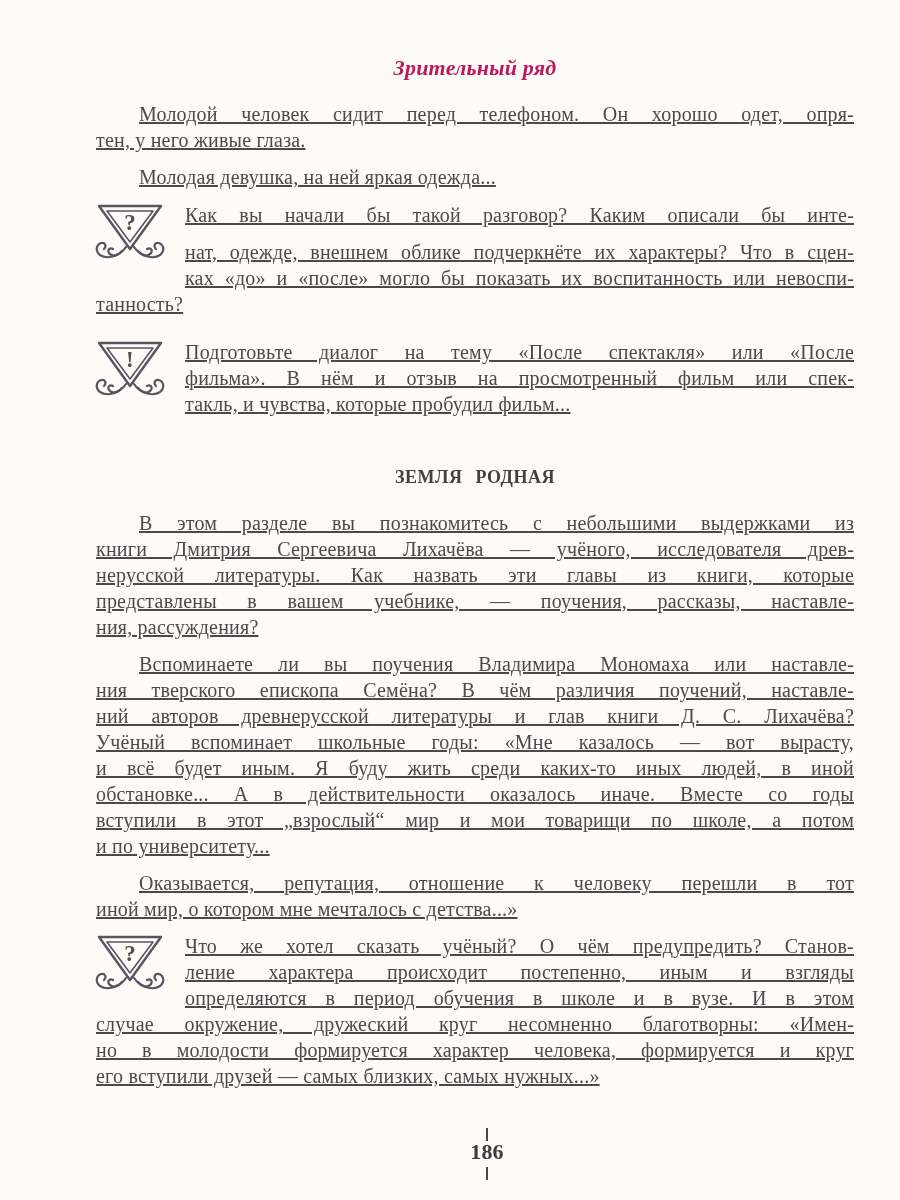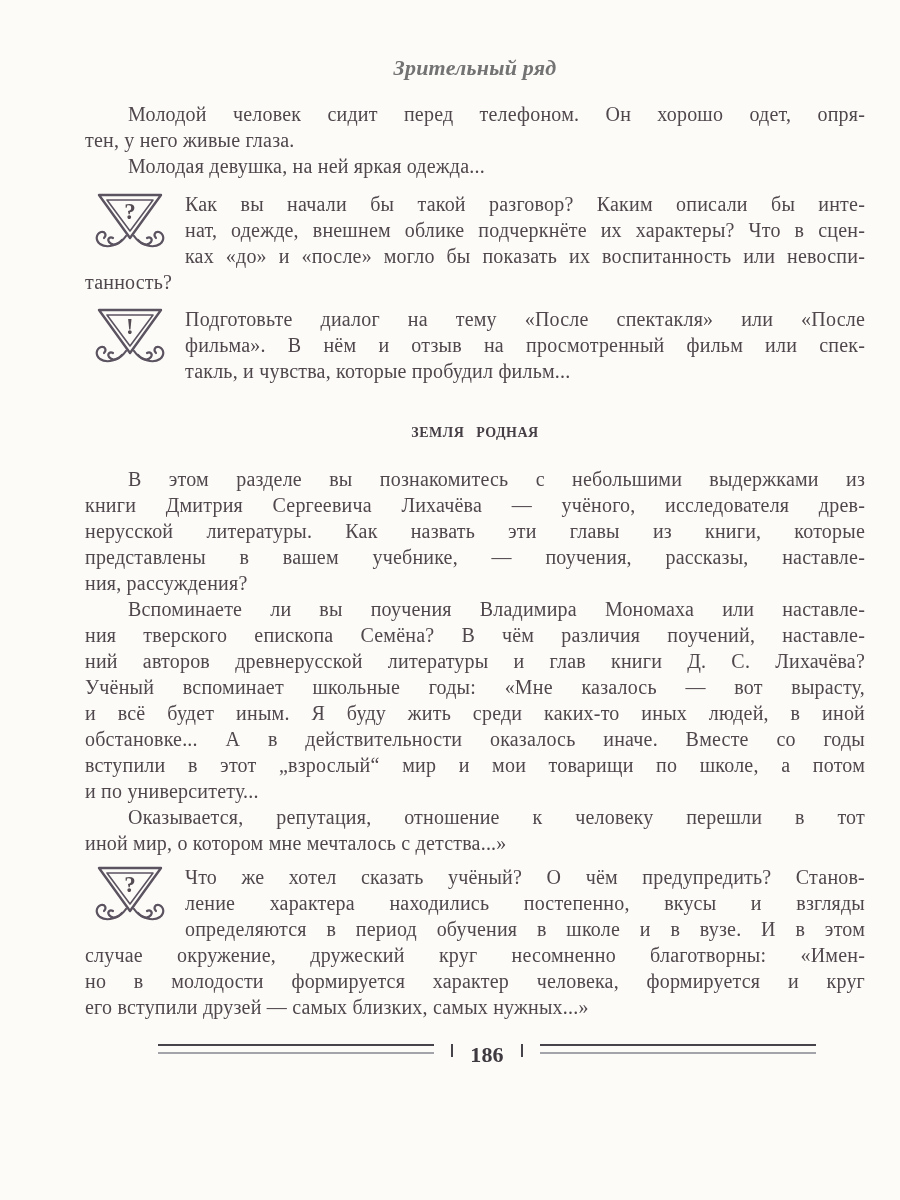--- a/index.html
+++ b/index.html
@@ -18,33 +18,33 @@
     line-height: 26px;
     letter-spacing: 0.2px;
   }
   .title {
     margin: 0 0 20px 0;
     text-align: center;
     font-size: 22px;
     line-height: 26px;
     font-weight: bold;
     font-style: italic;
-    color: #737373;
+    color: #be185d;
   }
   .section-heading {
     margin: 36px 0 20px 0;
     text-align: center;
-    font-size: 14px;
+    font-size: 18px;
     line-height: 26px;
     font-weight: bold;
     word-spacing: 8px;
     letter-spacing: 0.5px;
     color: #453e44;
   }
-  .para { margin: 0; }
+  .para { margin: 11px; text-decoration: underline; }
   .line { text-align: justify; text-align-last: justify; }
   .line.end { text-align-last: left; }
   [data-justify-last="true"] .line.end { text-align-last: justify; }
   .para.indent .line:first-child { text-indent: 43px; }
   .qblock { margin: 0; }
   .qblock::after { content: ""; display: block; clear: both; }
   .qblock.m1 { margin-top: 12px; }
   .qblock.m2 { margin-top: 11px; }
   .qblock.m3 { margin-top: 8px; }
   .icon-float {
@@ -54,21 +54,23 @@
   .icon-float svg { display: block; margin: 1px 0 0 8px; }
   .ornament-stroke { stroke: #5b5360; fill: none; }
   .ornament-glyph {
     font-family: "Liberation Serif", "DejaVu Serif", serif;
     font-weight: bold;
     font-size: 23px;
     fill: #544c52;
   }
   .footer {
     display: flex;
+    align-items: center;
     margin: 24px 49px 0 73px;
+    flex-direction: column;
   }
   .footer .rule {
     flex: 1;
     height: 6px;
     border-top: 2px solid #47434a;
     border-bottom: 2px solid #a3a3aa;
   }
   .footer .tick {
     width: 2px; height: 13px;
     background: #47434a;
@@ -180,21 +182,21 @@
         </g>
         <g class="ornament-stroke" stroke-width="2.4" stroke-linejoin="round">
           <path d="M6,3 L68,3 L37,46 Z"></path>
           <path d="M14,8 L60,8 L37,39 Z" stroke-width="1.6"></path>
         </g>
         <text class="ornament-glyph" x="37" y="27" text-anchor="middle">?</text>
       </svg>
     </div>
     <div class="para">
         <div class="line">Что же хотел сказать учёный? О чём предупредить? Станов-</div>
-        <div class="line">ление характера находились постепенно, вкусы и взгляды</div>
+        <div class="line">ление характера происходит постепенно, иным и взгляды</div>
         <div class="line">определяются в период обучения в школе и в вузе. И в этом</div>
         <div class="line">случае окружение, дружеский круг несомненно благотворны: «Имен-</div>
         <div class="line">но в молодости формируется характер человека, формируется и круг</div>
         <div class="line end">его вступили друзей — самых близких, самых нужных...»</div>
       </div>
   </div>
 
 
   <div class="footer">
     <div class="rule"></div>

